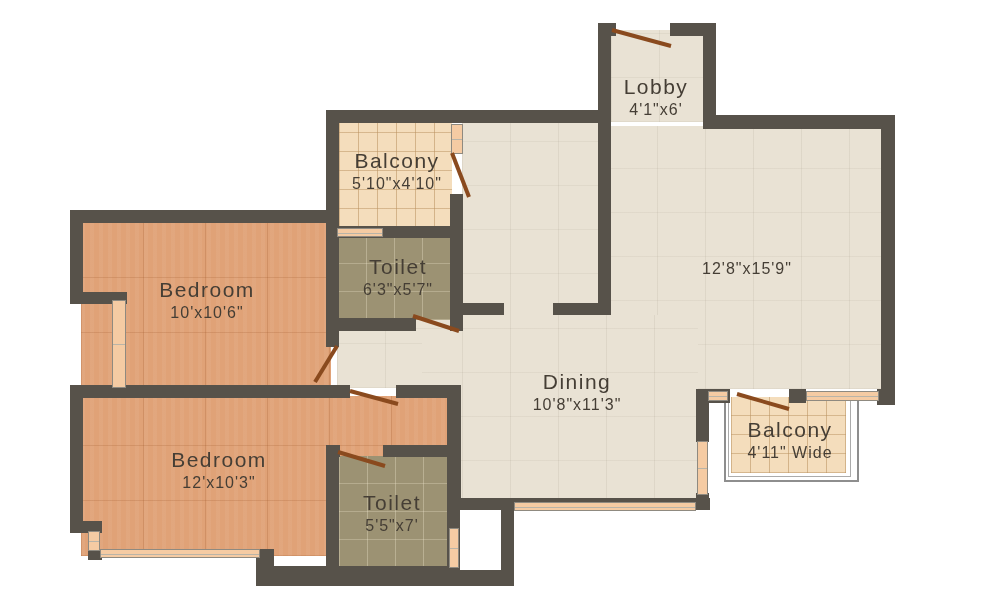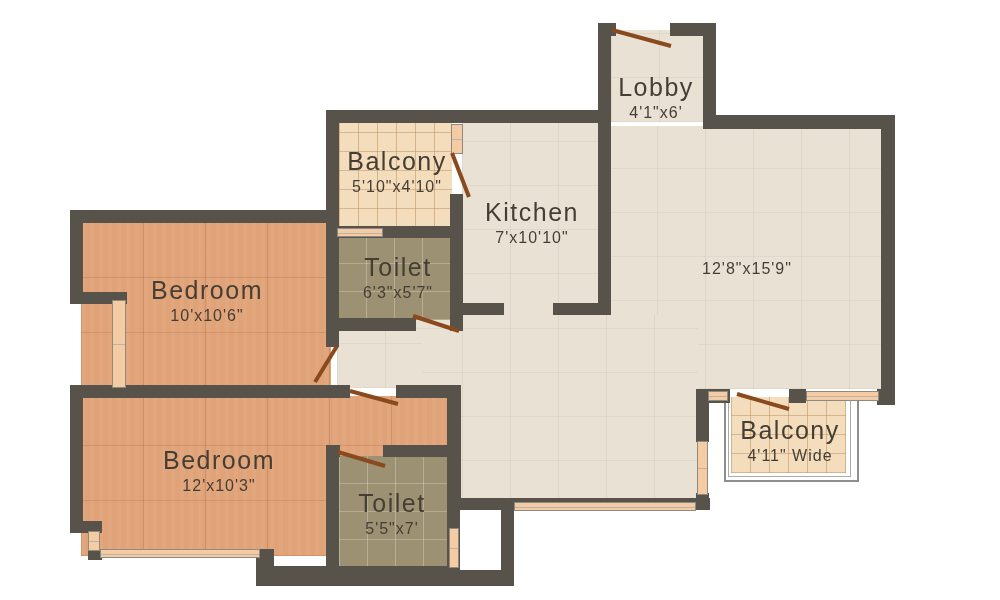--- a/index.html
+++ b/index.html
@@ -35,21 +35,21 @@
   
   .w{position:absolute;background:#57524a;}
   .win{position:absolute;background:#f5cba3;border:1px solid #8f8a80;box-sizing:border-box;}
   .win:after{content:"";position:absolute;left:0;top:50%;width:100%;height:1px;background:#b9b4a8;}
   .shaft{position:absolute;background:#ffffff;}
   .rail{position:absolute;border:2px solid #8e8e8e;border-top:none;}
   .rail-inner{position:absolute;border:1px solid #ababab;border-top:none;}
   
   .lbl{position:absolute;transform:translate(-50%,-50%);text-align:center;
        color:#453e35;white-space:nowrap;}
-  .lbl .nm{font-size:25px;letter-spacing:1.5px;}
+  .lbl .nm{font-size:21px;letter-spacing:1.5px;}
   .lbl .dm{font-size:16px;letter-spacing:1px;margin-top:2px;}
   svg.doors{position:absolute;left:0;top:0;}
 </style>
 </head>
 <body>
 
 <div class="stage">
 
   <div class="floor floor-cream" style="left:611px;top:30px;width:92px;height:92px;"></div>
   <div class="floor floor-cream" style="left:609px;top:126px;width:272px;height:263px;"></div>
@@ -128,34 +128,34 @@
   </svg>
 
   <div class="lbl" style="left:656px;top:97px;">
     <div class="nm">Lobby</div>
     <div class="dm">4'1"x6'</div>
   </div>
   <div class="lbl" style="left:397px;top:171px;">
     <div class="nm">Balcony</div>
     <div class="dm">5'10"x4'10"</div>
   </div>
-  <div class="lbl" style="left:532px;top:222px;">
-    <div class="nm">Kitchen</div>
-    <div class="dm">7'x10'10"</div>
-  </div>
   <div class="lbl" style="left:747px;top:268px;">
     <div class="dm">12'8"x15'9"</div>
   </div>
   <div class="lbl" style="left:398px;top:277px;">
     <div class="nm">Toilet</div>
     <div class="dm">6'3"x5'7"</div>
   </div>
   <div class="lbl" style="left:207px;top:300px;">
     <div class="nm">Bedroom</div>
     <div class="dm">10'x10'6"</div>
+  </div>
+  <div class="lbl" style="left:577px;top:392px;">
+    <div class="nm">Dining</div>
+    <div class="dm">10'8"x11'3"</div>
   </div>
   <div class="lbl" style="left:219px;top:470px;">
     <div class="nm">Bedroom</div>
     <div class="dm">12'x10'3"</div>
   </div>
   <div class="lbl" style="left:392px;top:513px;">
     <div class="nm">Toilet</div>
     <div class="dm">5'5"x7'</div>
   </div>
   <div class="lbl" style="left:790px;top:440px;">

